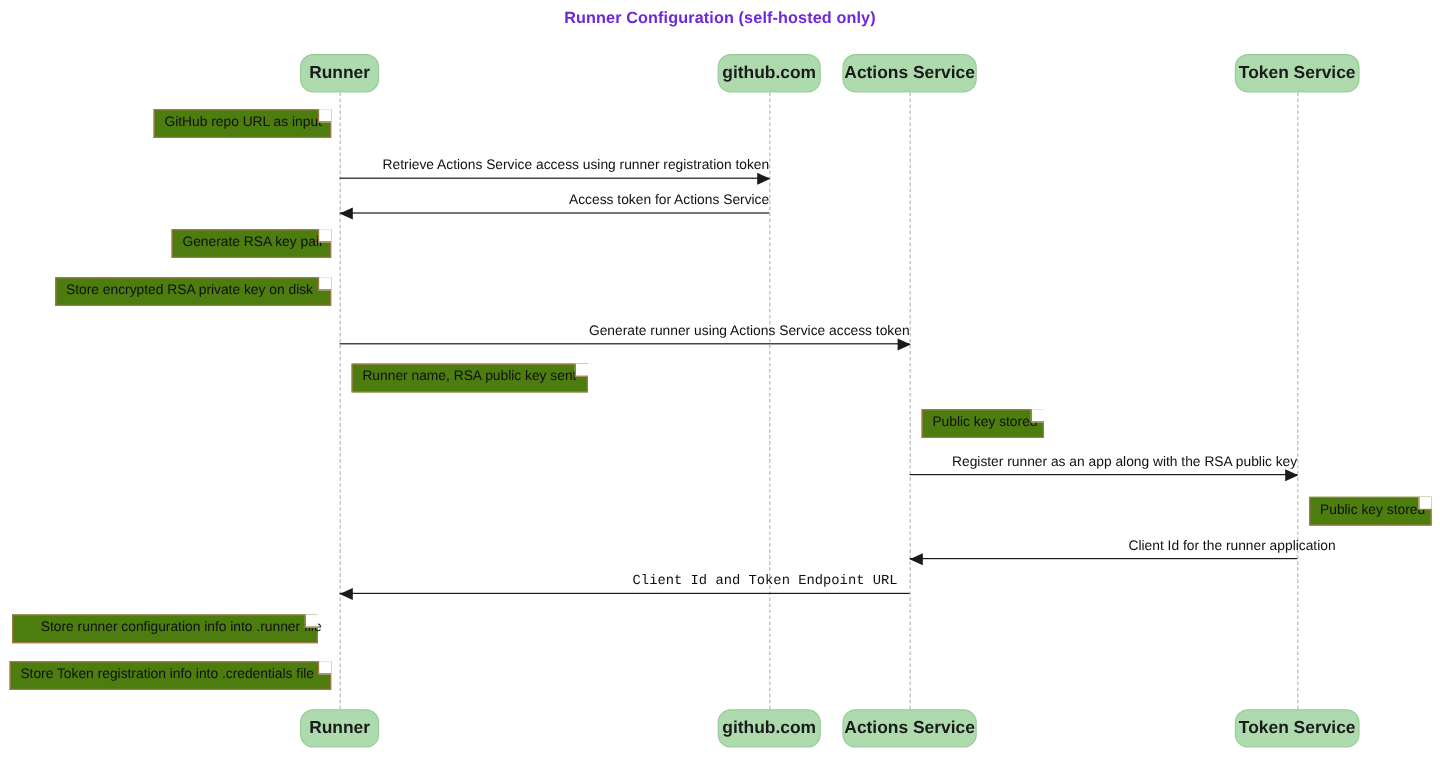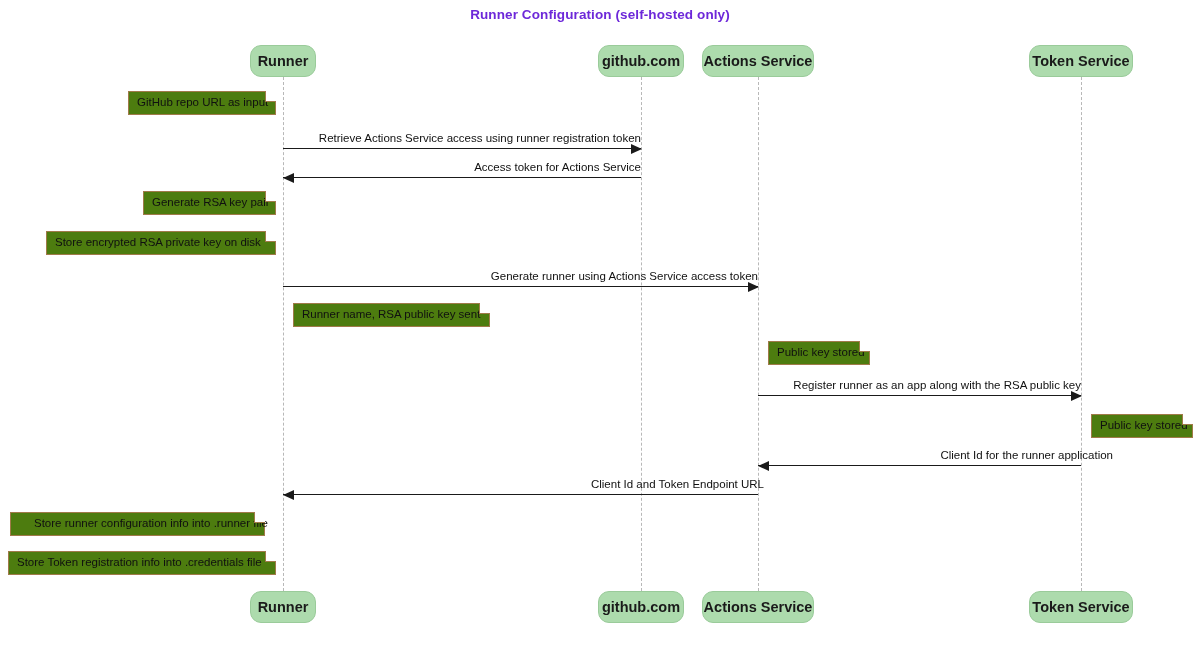--- a/index.html
+++ b/index.html
@@ -156,21 +156,21 @@
       <div class="arrowhead right" style="top: 282px; left: 748px;"></div>
       <div class="msg-label" style="left: 283px; width: 475px; top: 271px;">Generate runner using Actions Service access token</div>
       <div class="msg-line" style="left: 758px; top: 395px; width: 323px;"></div>
       <div class="arrowhead right" style="top: 391px; left: 1071px;"></div>
       <div class="msg-label" style="left: 758px; width: 323px; top: 380px;">Register runner as an app along with the RSA public key</div>
       <div class="msg-line" style="left: 758px; top: 465px; width: 323px;"></div>
       <div class="arrowhead left" style="top: 461px; left: 758px;"></div>
       <div class="msg-label" style="left: 758px; width: 323px; top: 450px; margin-left: 32px;">Client Id for the runner application</div>
       <div class="msg-line" style="left: 283px; top: 494px; width: 475px;"></div>
       <div class="arrowhead left" style="top: 490px; left: 283px;"></div>
-      <div class="msg-label" style="left: 289px; width: 475px; top: 479px;">Client Id and Token Endpoint URL</div>
+      <div class="msg-label" style="left: 273px; width: 475px; top: 479px; font-family: Liberation Mono, monospace;">Client Id and Token Endpoint URL</div>
     </div>
   <div id="notes">
       <div class="note" style="left: 128px; top: 91px; width: 148px;">
         <span class="fold"></span>
         <span>GitHub repo URL as input</span>
       </div>
       <div class="note" style="left: 143px; top: 191px; width: 133px; align-items: center;">
         <span class="fold"></span>
         <span>Generate RSA key pair</span>
       </div>

